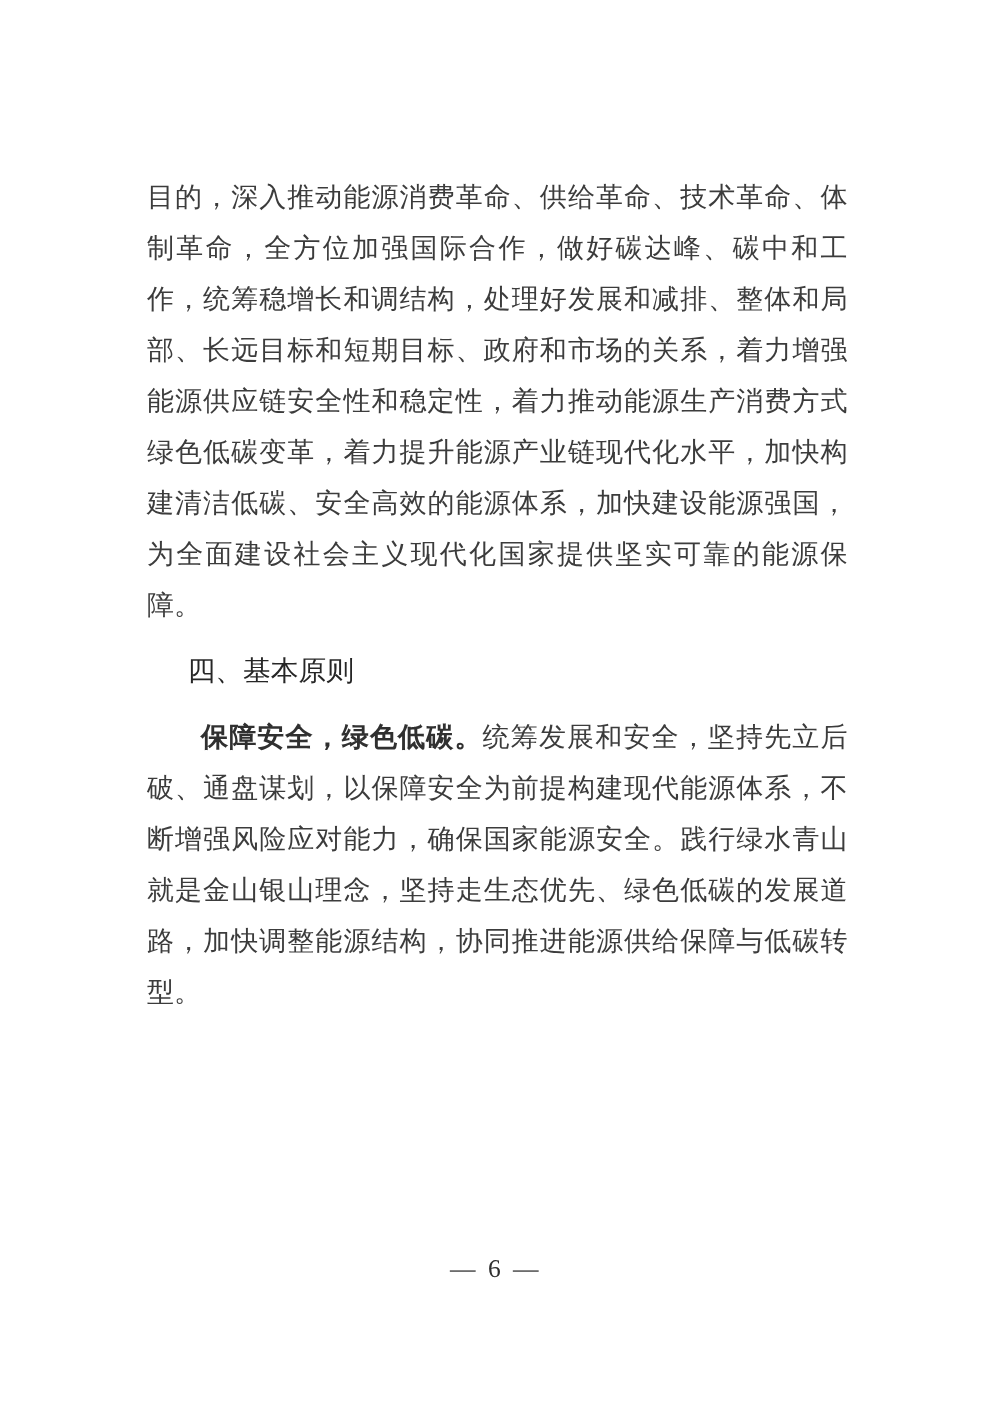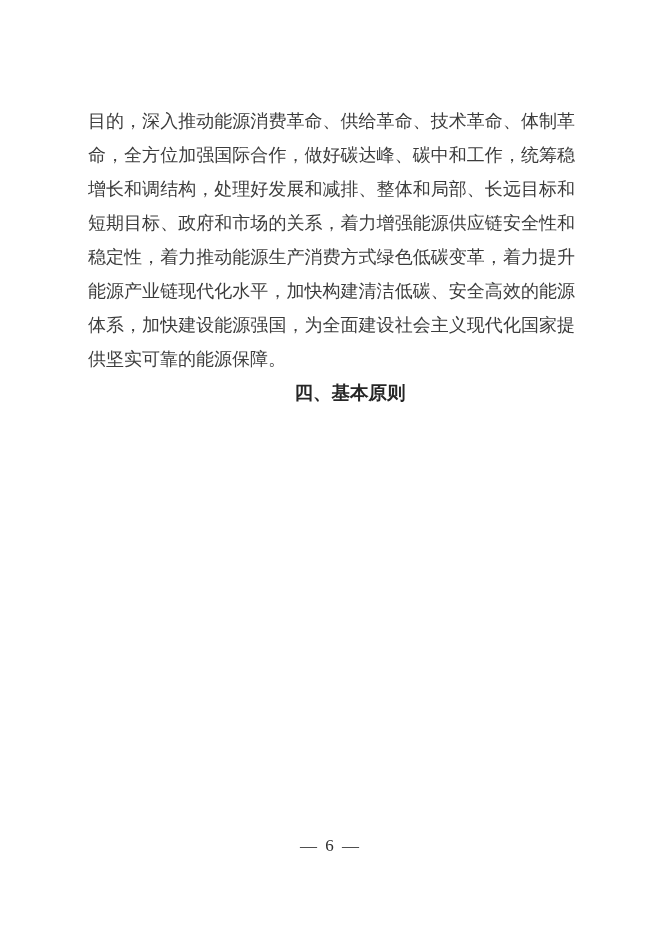--- a/index.html
+++ b/index.html
@@ -20,38 +20,38 @@
     left: 88px;
     top: 104px;
     width: 487px;
     color: #3c3c3c;
     font-size: 18px;
     line-height: 34px;
     text-align: justify;
     text-justify: inter-character;
   }
   .para {
-    margin: 0;
+    margin: 10px;
     padding: 0;
     text-indent: 2em;
     font-family: Liberation Serif, serif;
   }
   .para.no-indent {
     text-indent: 0;
   }
   .section-heading {
     margin: 0;
     padding: 0;
     text-indent: 2em;
     font-family: "Liberation Sans", "DejaVu Sans", sans-serif;
-    font-weight: 700;
+    font-weight: 400;
     font-size: 18.5px;
     line-height: 34px;
     color: #262626;
-    text-align: center;
+    text-align: left;
   }
   .lead {
     font-weight: 700;
     color: #303030;
   }
   .page-number {
     position: absolute;
     left: 0;
     top: 834px;
     width: 100%;
@@ -65,19 +65,20 @@
 </head>
 <body>
 
 <div class="page">
   <div class="content">
 
     <p class="para no-indent">目的，深入推动能源消费革命、供给革命、技术革命、体制革命，全方位加强国际合作，做好碳达峰、碳中和工作，统筹稳增长和调结构，处理好发展和减排、整体和局部、长远目标和短期目标、政府和市场的关系，着力增强能源供应链安全性和稳定性，着力推动能源生产消费方式绿色低碳变革，着力提升能源产业链现代化水平，加快构建清洁低碳、安全高效的能源体系，加快建设能源强国，为全面建设社会主义现代化国家提供坚实可靠的能源保障。</p>
 
     <h3 class="section-heading">四、基本原则</h3>
 
+    <p class="para"><span class="lead">保障安全，绿色低碳。</span><span>统筹发展和安全，坚持先立后破、通盘谋划，以保障安全为前提构建现代能源体系，不断增强风险应对能力，确保国家能源安全。践行绿水青山就是金山银山理念，坚持走生态优先、绿色低碳的发展道路，加快调整能源结构，协同推进能源供给保障与低碳转型。</span></p>
 
 
 
   </div>
 
   <div class="page-number">— 6 —</div>
 </div>
 
 </body></html>

